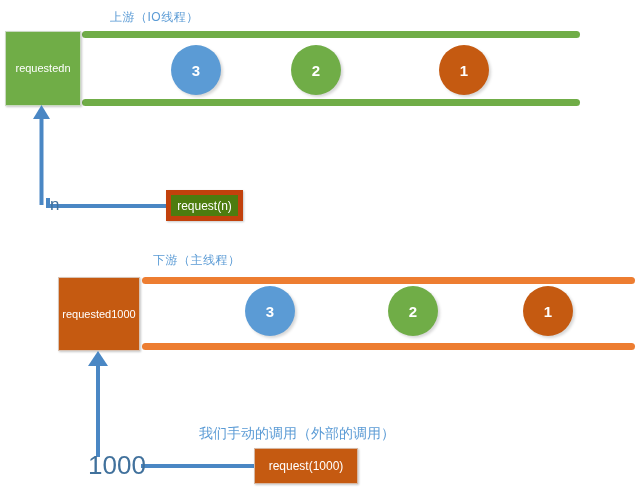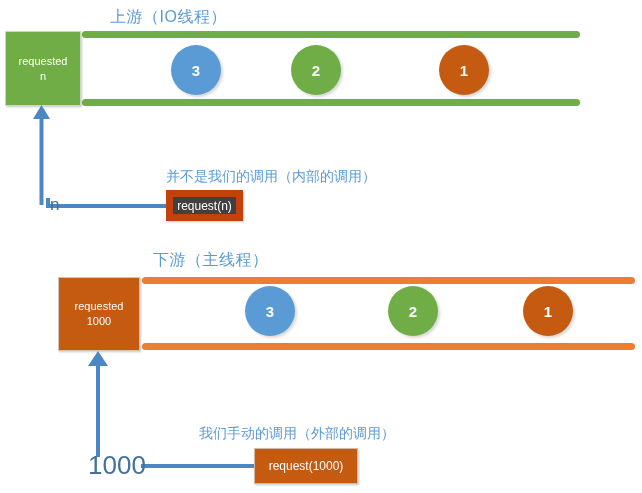--- a/index.html
+++ b/index.html
@@ -18,39 +18,39 @@
     position: absolute;
     left: 0; top: 0;
     width: 642px;
     height: 493px;
   }
   .abs { position: absolute; }
 
   
   .section-title {
     color: #5B9BD5;
-    font-size: 16px;
+    font-size: 12px;
     line-height: 20px;
     white-space: nowrap;
     letter-spacing: 0.5px;
   }
 
   
   .rail {
     height: 7px;
     border-radius: 4px;
   }
   .rail-green { background: #70AD47; }
   .rail-orange { background: #ED7D31; }
 
   
   .endbox {
     box-sizing: border-box;
     display: flex;
-    flex-direction: column;
+    flex-direction: row;
     align-items: center;
     justify-content: center;
     color: #ffffff;
     font-size: 11px;
     line-height: 15px;
     text-align: center;
     box-shadow: 1px 1px 2px rgba(0,0,0,0.22);
   }
   .endbox-green { background: #70AD47; border: 1px solid #c9d9c0; }
   .endbox-orange { background: #C55A11; border: 1px solid #d8c3b4; }
@@ -74,22 +74,22 @@
   .callbox {
     box-sizing: border-box;
     display: flex;
     align-items: center;
     justify-content: center;
     color: #ffffff;
     white-space: nowrap;
     box-shadow: 1px 1px 2px rgba(0,0,0,0.22);
   }
   .callbox-green {
-    background: #404040;
-    border: 7px solid #c2410c;
+    background: #4d7c0f;
+    border: 5px solid #c2410c;
     font-size: 12px;
     text-align: right;
   }
   .callbox-orange {
     background: #C55A11;
     border: 1px solid #d6b7a2;
     font-size: 12px;
   }
 
   
@@ -145,21 +145,20 @@
 
     <path d="M 166 106 L 48 106 L 48 98" stroke="#4A87C4" stroke-width="4" fill="none"></path>
 
     <path d="M 41.5 105 L 41.5 17" stroke="#4A87C4" stroke-width="4" fill="none"></path>
 
     <polygon points="41.5,5 33,19 50,19" fill="#4A87C4"></polygon>
   </svg>
 
   <div class="abs value-label value-n" style="left:50px; top:196px;">n</div>
 
-  <div class="abs annotation" style="left:166px; top:167px;">并不是我们的调用（内部的调用）</div>
 
   <div class="abs callbox callbox-green" style="left:166px; top:190px; width:77px; height:31px;">request(n)</div>
 
   <div class="abs section-title" style="left:153px; top:250px;">下游（主线程）</div>
 
   <div class="abs rail rail-orange" style="left:142px; top:277px; width:493px;"></div>
   <div class="abs rail rail-orange" style="left:142px; top:343px; width:493px;"></div>
 
   <div class="abs endbox endbox-orange" style="left:58px; top:277px; width:82px; height:74px;">
     <span>requested</span>

